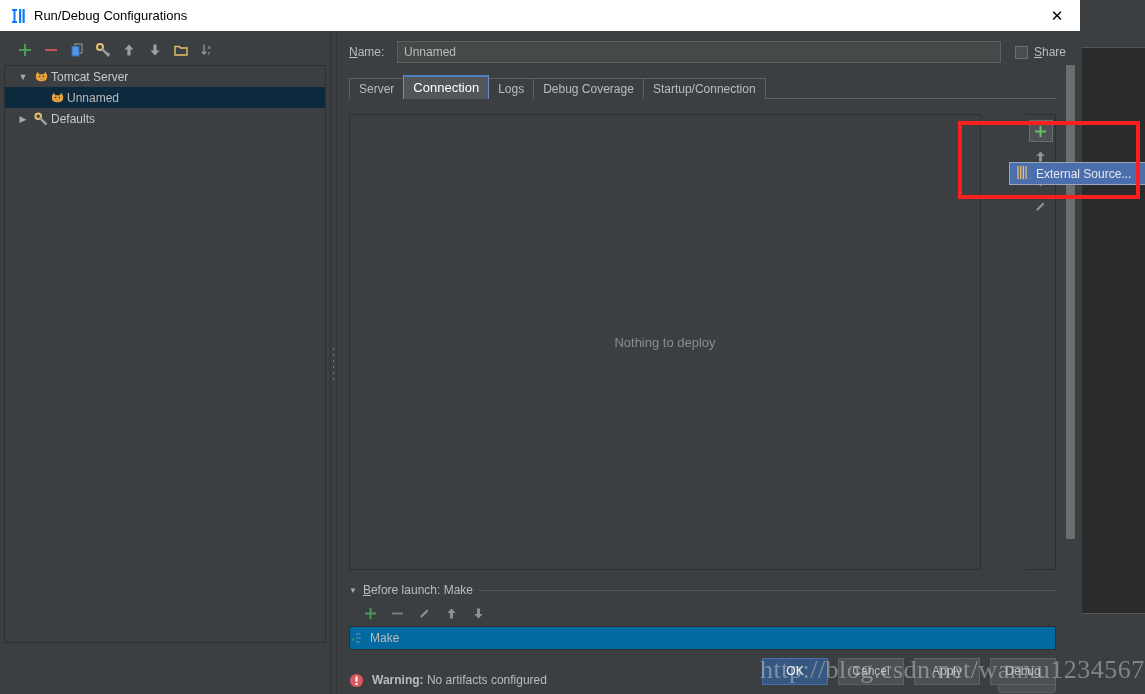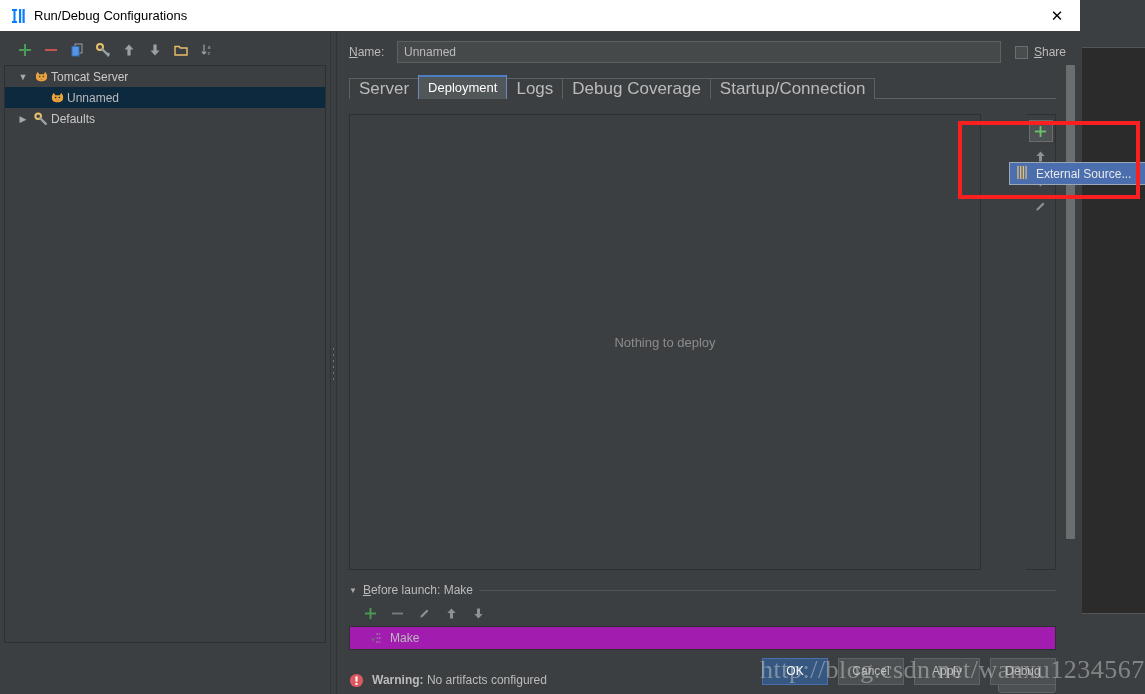--- a/index.html
+++ b/index.html
@@ -154,21 +154,21 @@
     display: flex; align-items: flex-end; margin-top: 12px;
     height: 22px; position: relative; padding-right: 24px;
   }
   #tabs::after {
     content: ""; position: absolute; left: 0; right: 24px; bottom: 0;
     height: 1px; background: #5e6060;
   }
   .tab {
     height: 21px; padding: 0 9px;
     display: flex; align-items: center;
-    color: #bbbbbb; font-size: 17px;
+    color: #bbbbbb; font-size: 12px;
     border: 1px solid #5e6060; border-bottom: none;
     background: #3c3f41; cursor: pointer;
     margin-right: -1px; position: relative; z-index: 1;
   }
   .tab.active {
     background: #515658; color: #ffffff;
     border-color: #6b8cc2; z-index: 3;
     height: 24px; font-size: 13px;
   }
   .tab.active::after {
@@ -216,22 +216,22 @@
   #before-launch { padding-right: 24px; margin-top: 12px; }
   #bl-legend {
     display: flex; align-items: center; gap: 6px;
     color: #bbbbbb; font-size: 12px; height: 16px;
   }
   #bl-legend .twisty { font-size: 8px; color: #a9a9a9; }
   #bl-legend u { text-decoration: underline; }
   #bl-legend .line { flex: 1 1 auto; height: 1px; background: #525456; }
   #bl-toolbar { display: flex; align-items: center; gap: 5px; height: 26px; padding-left: 10px; margin-top: 2px; }
   #bl-list {
-    height: 24px; border: 1px solid #2d2f30; background: #a21caf;
-    display: flex; align-items: center; padding-left: 20px; gap: 6px;
+    height: 24px; border: 1px solid #2d2f30; background: #0369a1;
+    display: flex; align-items: center; padding-left: 0; gap: 6px;
   }
   #bl-list .lbl { color: #bbbbbb; font-size: 12px; }
 
   
   #warning-row {
     display: flex; align-items: center; margin-top: 16px;
     padding-right: 24px; height: 28px;
   }
   #warning-icon { margin-right: 8px; display: flex; }
   #warning-text { color: #bbbbbb; font-size: 12px; }
@@ -438,21 +438,21 @@
         <div id="share-box">
           <div class="checkbox"></div>
           <div id="share-label">
             <u>S</u><span>hare</span>
           </div>
         </div>
       </div>
 
       <div id="tabs">
         <div class="tab">Server</div>
-        <div class="tab active">Deployment</div>
+        <div class="tab active">Connection</div>
         <div class="tab">Logs</div>
         <div class="tab">Debug Coverage</div>
         <div class="tab">Startup/Connection</div>
       </div>
 
       <div id="deploy-area">
 
         <div id="deploy-box">
           <div id="deploy-list">
             <span>Nothing to deploy</span>

